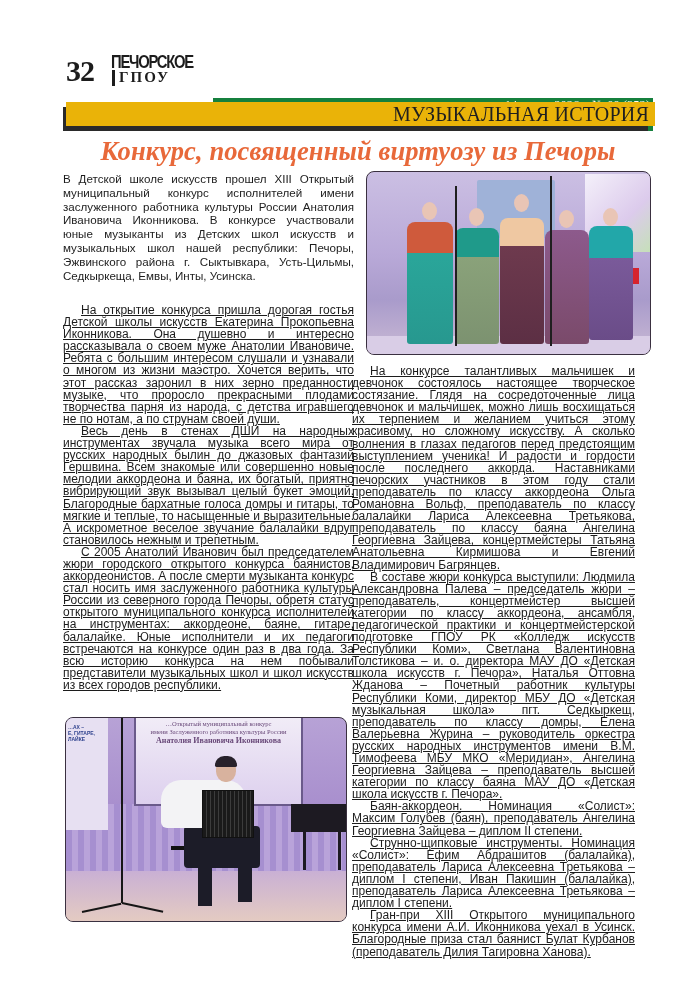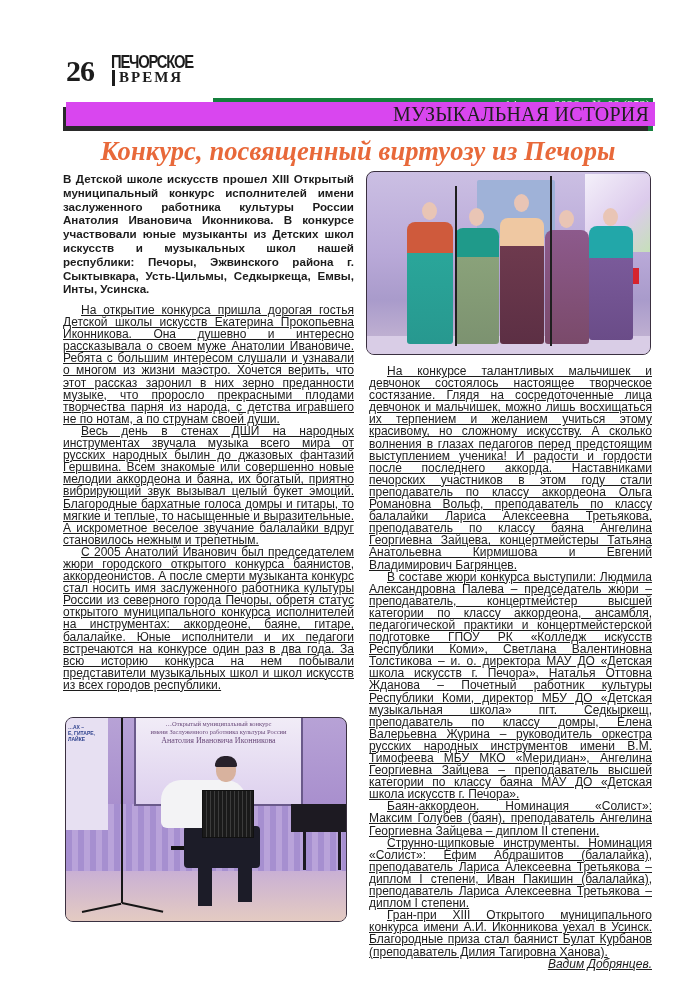--- a/index.html
+++ b/index.html
@@ -9,33 +9,33 @@
   .page-number { position: absolute; left: 66px; top: 56px; font-family: "Liberation Serif", serif; font-weight: bold; font-size: 30px; line-height: 30px; color: #1c1c1c; letter-spacing: -1px; }
   .logo { position: absolute; left: 111px; top: 52px; width: 100px; height: 36px; }
   .logo-top { position: absolute; left: 0; top: 0; font-family: "Liberation Sans Narrow", "Liberation Sans", sans-serif; font-weight: bold; font-size: 19px; line-height: 19px; letter-spacing: -1.6px; color: #1c1c1c; transform: scaleX(0.78); transform-origin: left top; white-space: nowrap; }
   .logo-bar { position: absolute; left: 1px; top: 18px; width: 3px; height: 16px; background: #1c1c1c; }
   .logo-bottom { position: absolute; left: 8px; top: 18px; font-family: "Liberation Serif", serif; font-weight: bold; font-size: 15px; line-height: 15px; letter-spacing: 2px; color: #1c1c1c; white-space: nowrap; }
 
   .date-bar { position: absolute; left: 213px; top: 73px; width: 440px; height: 33px; background: #15803d; margin-top: 25px; }
   .date-text { position: absolute; right: 3px; top: 0; font-family: "Liberation Serif", serif; font-size: 12.5px; line-height: 15px; color: #fff8f2; white-space: nowrap; }
 
   .rubric-shadow { position: absolute; left: 63px; top: 107px; width: 585px; height: 24px; background: #2a2a2a; }
-  .rubric-bar { position: absolute; left: 66px; top: 102px; width: 589px; height: 24px; background: #d946ef; }
+  .rubric-bar { position: absolute; left: 66px; top: 102px; width: 589px; height: 24px; background: #eab308; }
   .rubric-text { position: absolute; right: 6px; top: 0; font-family: "Liberation Serif", serif; font-size: 20px; line-height: 24px; color: #1f1f1f; letter-spacing: 0.2px; white-space: nowrap; }
 
   .headline { position: absolute; left: 56px; top: 134px; width: 604px; text-align: center; font-family: "Liberation Serif", serif; font-weight: bold; font-size: 26.5px; line-height: 34px; color: #e8693a; white-space: nowrap; letter-spacing: 0.1px; font-style: italic; }
 
   
   .col { position: absolute; font-size: 12px; line-height: 12.1px; text-align: justify; color: #1c1c1c; text-decoration: underline; }
   .col p { margin: 0; text-indent: 18px; hyphens: manual; }
   .col-left { left: 63px; width: 291px; }
-  .lead { position: absolute; left: 63px; top: 172px; width: 291px; font-weight: bold; font-size: 11.6px; line-height: 13.8px; text-align: justify; color: #1c1c1c; }
+  .lead { position: absolute; left: 63px; top: 172px; width: 291px; font-weight: normal; font-size: 11.6px; line-height: 13.8px; text-align: justify; color: #1c1c1c; }
   .lead p { margin: 0; }
   .col-left.body { top: 304px; }
-  .col-right { left: 369px; width: 283px; top: 365px; }
+  .col-right { left: 352px; width: 283px; top: 365px; }
   .author { text-align: right; font-style: italic; margin-top: 1px; text-indent: 0 !important; }
 
   
   .photo { position: absolute; border-radius: 8px; overflow: hidden; border: 1.5px solid #3a3040; box-sizing: border-box; }
   .photo-ensemble { left: 366px; top: 171px; width: 285px; height: 184px; background: linear-gradient(180deg, #cbbfe3 0%, #b9a9d8 45%, #a99bcb 70%, #c9b9d4 100%); }
   .photo-accordion { left: 65px; top: 717px; width: 282px; height: 205px; background: linear-gradient(180deg, #b7a2d6 0%, #a68ccc 50%, #c4a9c8 75%, #e2c7bd 100%); }
 
   
   .banner { position: absolute; background: #9fb2d8; border-radius: 2px; }
   .screen { position: absolute; background: linear-gradient(135deg, #f4f0fa, #dccbec 60%, #c5e0b8); }
@@ -61,25 +61,25 @@
   .legs { position: absolute; left: 118px; top: 108px; width: 76px; height: 42px; background: #1c1c28; border-radius: 4px; }
   .shin-l { position: absolute; left: 132px; top: 140px; width: 14px; height: 48px; background: #1c1c28; }
   .shin-r { position: absolute; left: 172px; top: 140px; width: 14px; height: 44px; background: #1c1c28; }
   .chair { position: absolute; left: 105px; top: 128px; width: 60px; height: 4px; background: #111; }
   .tripod { position: absolute; left: 55px; top: 0; width: 2px; height: 185px; background: #161616; }
   .tripod-foot { position: absolute; height: 2px; background: #161616; transform-origin: left center; }
 </style>
 </head>
 <body>
 
-<div class="page-number">26</div>
+<div class="page-number">32</div>
 <div class="logo">
   <div class="logo-top">ПЕЧОРСКОЕ</div>
   <div class="logo-bar"></div>
-  <div class="logo-bottom">ВРЕМЯ</div>
+  <div class="logo-bottom">ГПОУ</div>
 </div>
 <div class="date-bar">
   <span class="date-text">14 марта 2026 г. № 09 (352)</span>
 </div>
 
 <div class="rubric-shadow"></div>
 <div class="rubric-bar">
   <span class="rubric-text">МУЗЫКАЛЬНАЯ ИСТОРИЯ</span>
 </div>
 
@@ -113,29 +113,28 @@
   <div class="mic-stand" style="left:88px; top:14px; height:160px;"></div>
   <div class="mic-stand" style="left:183px; top:4px; height:170px;"></div>
 </div>
 
 <div class="col col-right">
   <p>На конкурсе талантливых мальчишек и девчонок состоялось настоящее творческое состязание. Глядя на сосредоточенные лица девчонок и мальчишек, можно лишь восхищаться их терпением и желанием учиться этому красивому, но сложному искусству. А сколько волнения в глазах педагогов перед предстоящим выступлением ученика! И радости и гордости после последнего аккорда. Наставниками печорских участников в этом году стали преподаватель по классу аккордеона Ольга Романовна Вольф, преподаватель по классу балалайки Лариса Алексеевна Третьякова, преподаватель по классу баяна Ангелина Георгиевна Зайцева, концертмейстеры Татьяна Анатольевна Кирмишова и Евгений Владимирович Багрянцев.</p>
   <p>В составе жюри конкурса выступили: Людмила Александровна Палева – председатель жюри – преподаватель, концертмейстер высшей категории по классу аккордеона, ансамбля, педагогической практики и концертмейстерской подготовке ГПОУ РК «Колледж искусств Республики Коми», Светлана Валентиновна Толстикова – и. о. директора МАУ ДО «Детская школа искусств г. Печора», Наталья Оттовна Жданова – Почетный работник культуры Республики Коми, директор МБУ ДО «Детская музыкальная школа» пгт. Седкыркещ, преподаватель по классу домры, Елена Валерьевна Журина – руководитель оркестра русских народных инструментов имени В.М. Тимофеева МБУ МКО «Меридиан», Ангелина Георгиевна Зайцева – преподаватель высшей категории по классу баяна МАУ ДО «Детская школа искусств г. Печора».</p>
   <p>Баян-аккордеон. Номинация «Солист»: Максим Голубев (баян), преподаватель Ангелина Георгиевна Зайцева – диплом II степени.</p>
   <p>Струнно-щипковые инструменты. Номинация «Солист»: Ефим Абдрашитов (балалайка), преподаватель Лариса Алексеевна Третьякова – диплом I степени, Иван Пакишин (балалайка), преподаватель Лариса Алексеевна Третьякова – диплом I степени.</p>
   <p>Гран-при XIII Открытого муниципального конкурса имени А.И. Иконникова уехал в Усинск. Благородные приза стал баянист Булат Курбанов (преподаватель Дилия Тагировна Ханова).</p>
-  <p class="author">Вадим Добрянцев.</p>
 </div>
 
 <div class="photo photo-accordion">
   <div class="curtain"></div>
   <div class="proj-screen">
     <div class="proj-title" style="top:2px;">…Открытый муниципальный конкурс</div>
     <div class="proj-title" style="top:10px;">имени Заслуженного работника культуры России</div>
-    <div class="proj-title" style="top:18px; font-size:8px; font-weight:normal;">Анатолия Ивановича Иконникова</div>
+    <div class="proj-title" style="top:18px; font-size:8px; font-weight:bold;">Анатолия Ивановича Иконникова</div>
   </div>
   <div class="poster">
     <div class="poster-text" style="white-space:pre;">…АХ –
 Е, ГИТАРЕ,
 ЛАЙКЕ</div>
   </div>
   <div class="piano"></div>
   <div class="piano-leg" style="right:40px; top:112px; height:40px;"></div>
   <div class="piano-leg" style="right:5px; top:112px; height:40px;"></div>
   <div class="stage-floor"></div>

